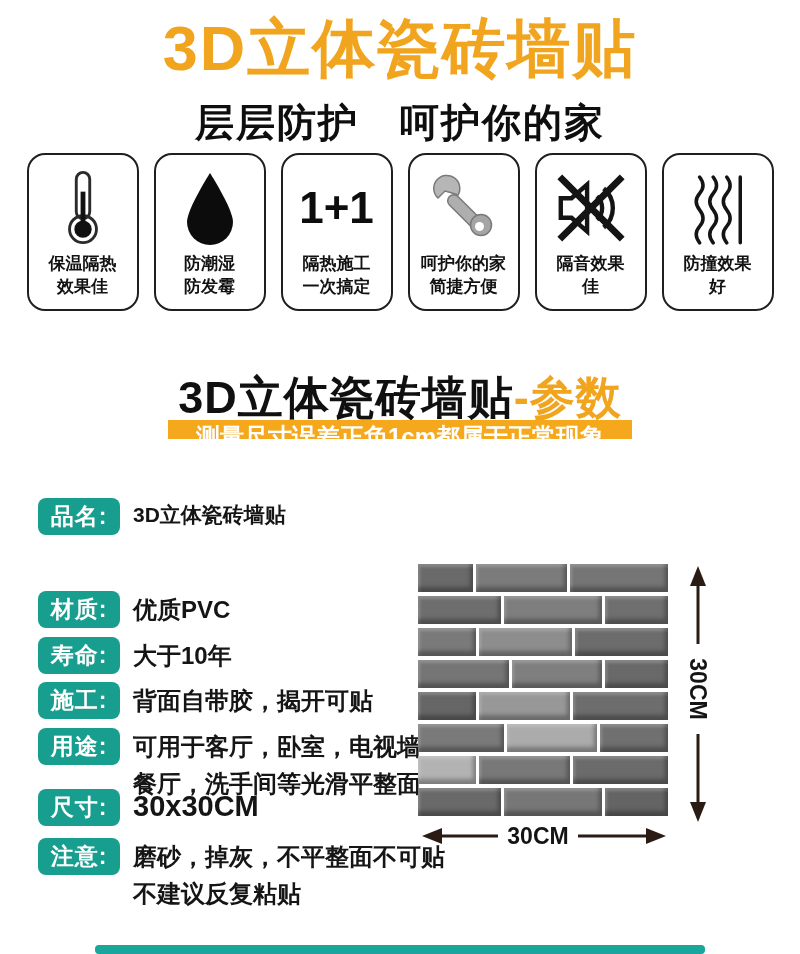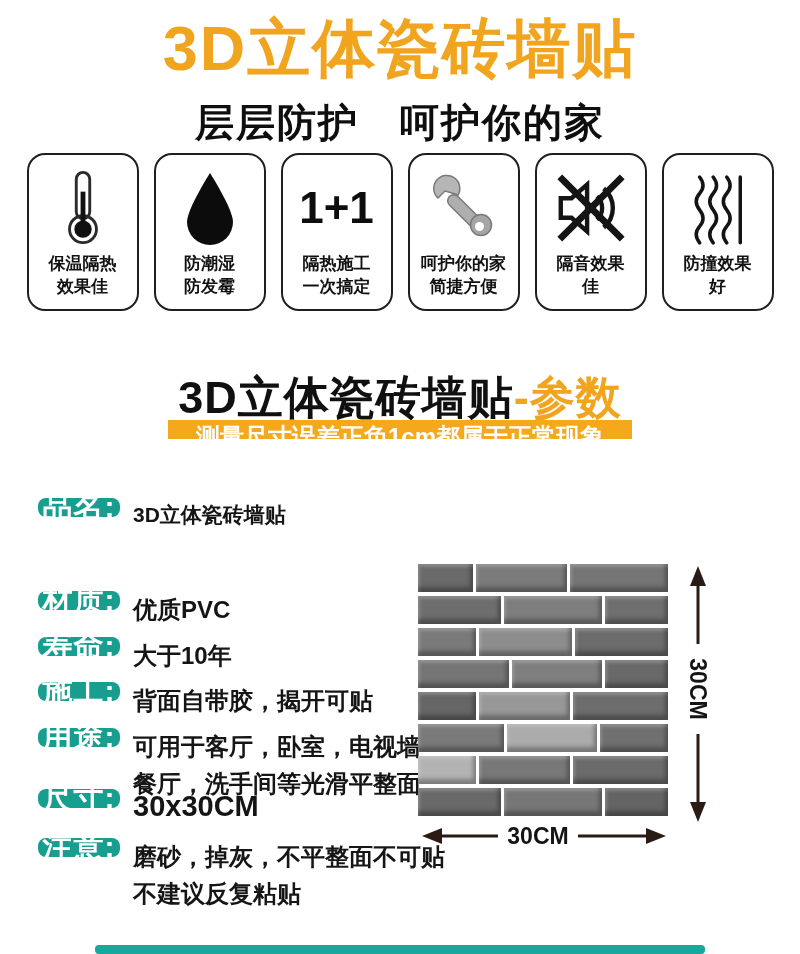--- a/index.html
+++ b/index.html
@@ -38,22 +38,22 @@
   }
   .section-title .accent { color:#F1A41D; }
   .banner {
     position:absolute; top:420px; left:50%; transform:translateX(-50%);
     background:#F5A81C; color:#ffffff; font-size:24px; font-weight:700;
     line-height:33px; height:19px; padding:0 28px; white-space:nowrap;
   }
   
   .spec-row { position:absolute; left:38px; display:flex; align-items:flex-start; }
   .spec-label {
-    flex:0 0 82px; width:82px; height:19px; background:#189E8F; border-radius:8px;
-    color:#ffffff; font-size:30px; font-weight:700;
+    flex:0 0 82px; width:82px; height:37px; background:#189E8F; border-radius:8px;
+    color:#ffffff; font-size:23px; font-weight:700;
     display:flex; align-items:center; justify-content:center; letter-spacing:1px;
   }
   .spec-value { margin-left:13px; color:#151515; font-weight:600; }
   .spec-value .line { line-height:37px; white-space:nowrap; }
   .v-sm  .line { font-size:21px; line-height:34px; font-weight:700; }
   .v-xl  .line { font-size:32px; line-height:36px; font-weight:700; }
   .v-std .line { font-size:24px; }
   .v-num .line { font-size:29px; font-weight:700; line-height:35px; }
   
   .diagram { position:absolute; left:410px; top:556px; width:370px; height:310px; }

